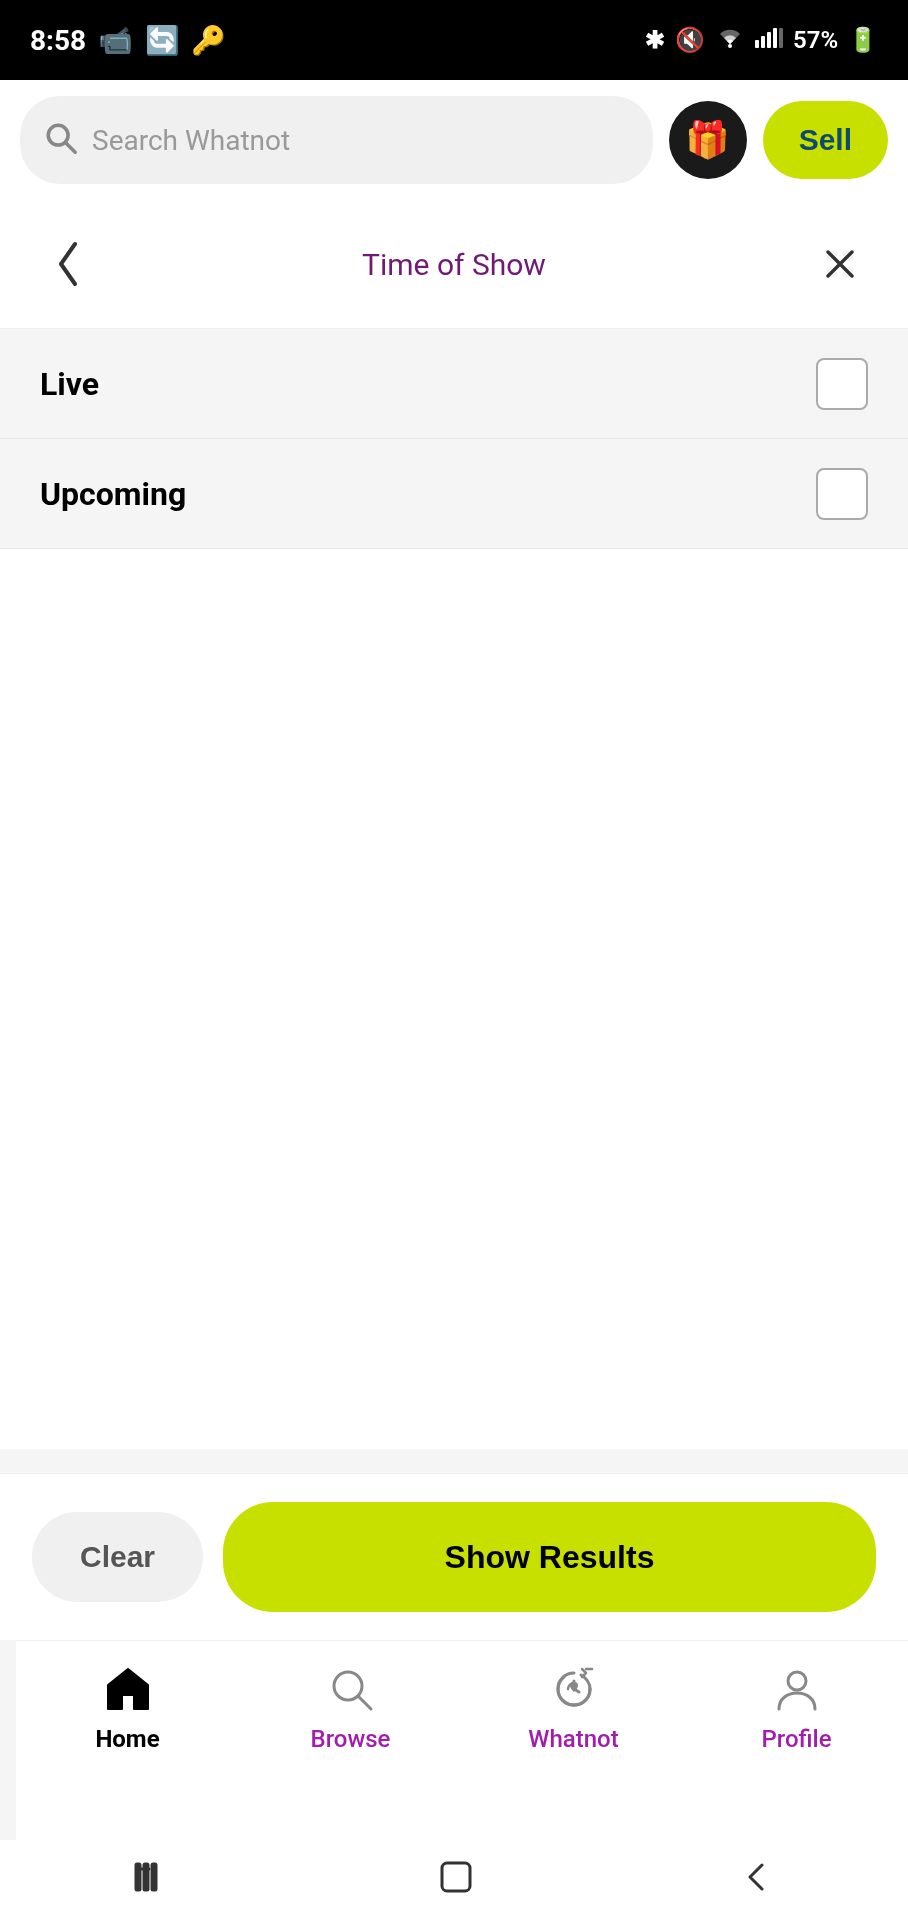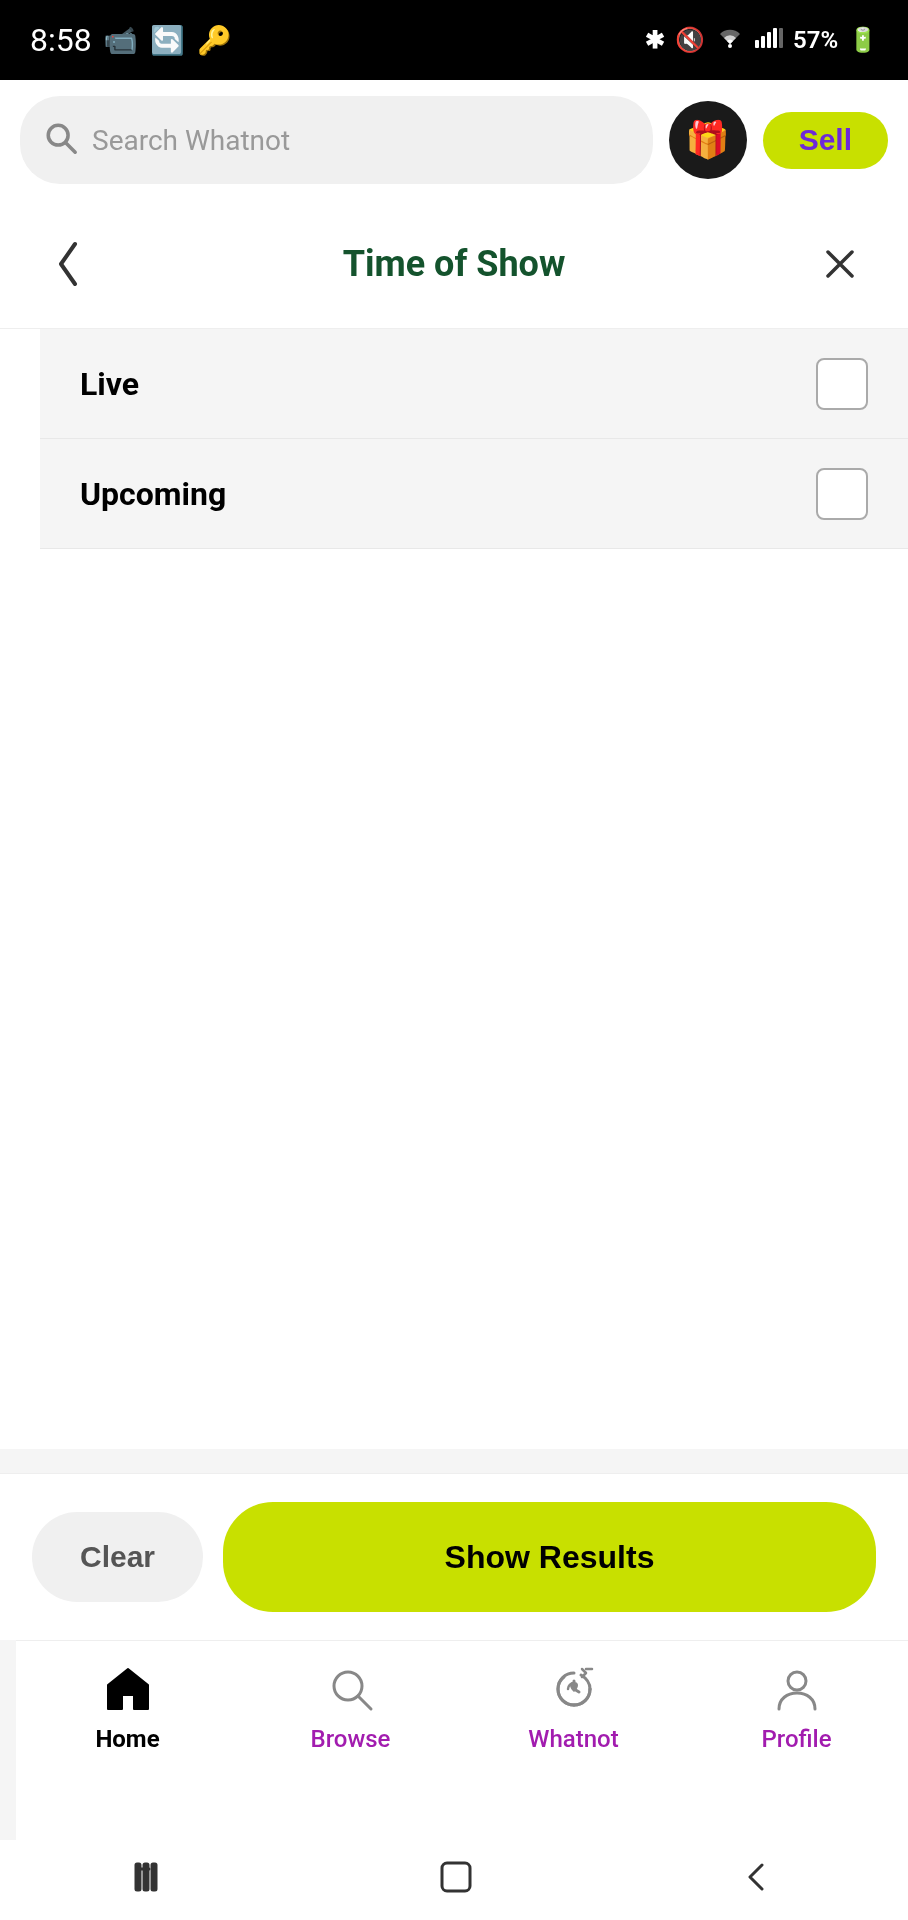--- a/index.html
+++ b/index.html
@@ -26,22 +26,22 @@
       color: #fff;
       font-size: 28px;
       font-weight: 600;
     }
     .status-left {
       display: flex;
       align-items: center;
       gap: 12px;
     }
     .status-time {
-      font-size: 32px;
-      font-weight: 400;
+      font-size: 28px;
+      font-weight: 700;
     }
     .status-right {
       display: flex;
       align-items: center;
       gap: 10px;
       font-size: 24px;
     }
 
     
     .search-bar-area {
@@ -79,27 +79,27 @@
       background: #1a1a1a;
       display: flex;
       align-items: center;
       justify-content: center;
       font-size: 36px;
       border: none;
       cursor: pointer;
       flex-shrink: 0;
     }
     .sell-btn {
-      height: 57px;
+      height: 78px;
       padding: 0 36px;
       border-radius: 40px;
       background: #c8e000;
       font-size: 30px;
       font-weight: 700;
-      color: #6d28d9;
+      color: #0c4a6e;
       border: none;
       cursor: pointer;
       flex-shrink: 0;
     }
 
     
     .modal-panel {
       width: 100%;
       background: #fff;
       border-radius: 0;
@@ -118,41 +118,40 @@
       width: 56px;
       height: 56px;
       background: none;
       border: none;
       cursor: pointer;
       display: flex;
       align-items: center;
       justify-content: center;
     }
     .modal-title {
-      font-size: 36px;
-      font-weight: 700;
-      color: #14532d;
+      font-size: 30px;
+      font-weight: 400;
+      color: #701a75;
     }
     .close-btn {
       width: 56px;
       height: 56px;
       background: none;
       border: none;
       cursor: pointer;
       display: flex;
       align-items: center;
       justify-content: center;
       font-size: 36px;
       color: #333;
     }
 
     
     .options-list {
       background: #a3a3a3;
-      margin-left: 40px;
     }
     .option-row {
       display: flex;
       align-items: center;
       justify-content: space-between;
       padding: 0 40px;
       height: 110px;
       background: #f5f5f5;
       border-bottom: 1px solid #e8e8e8;
     }

